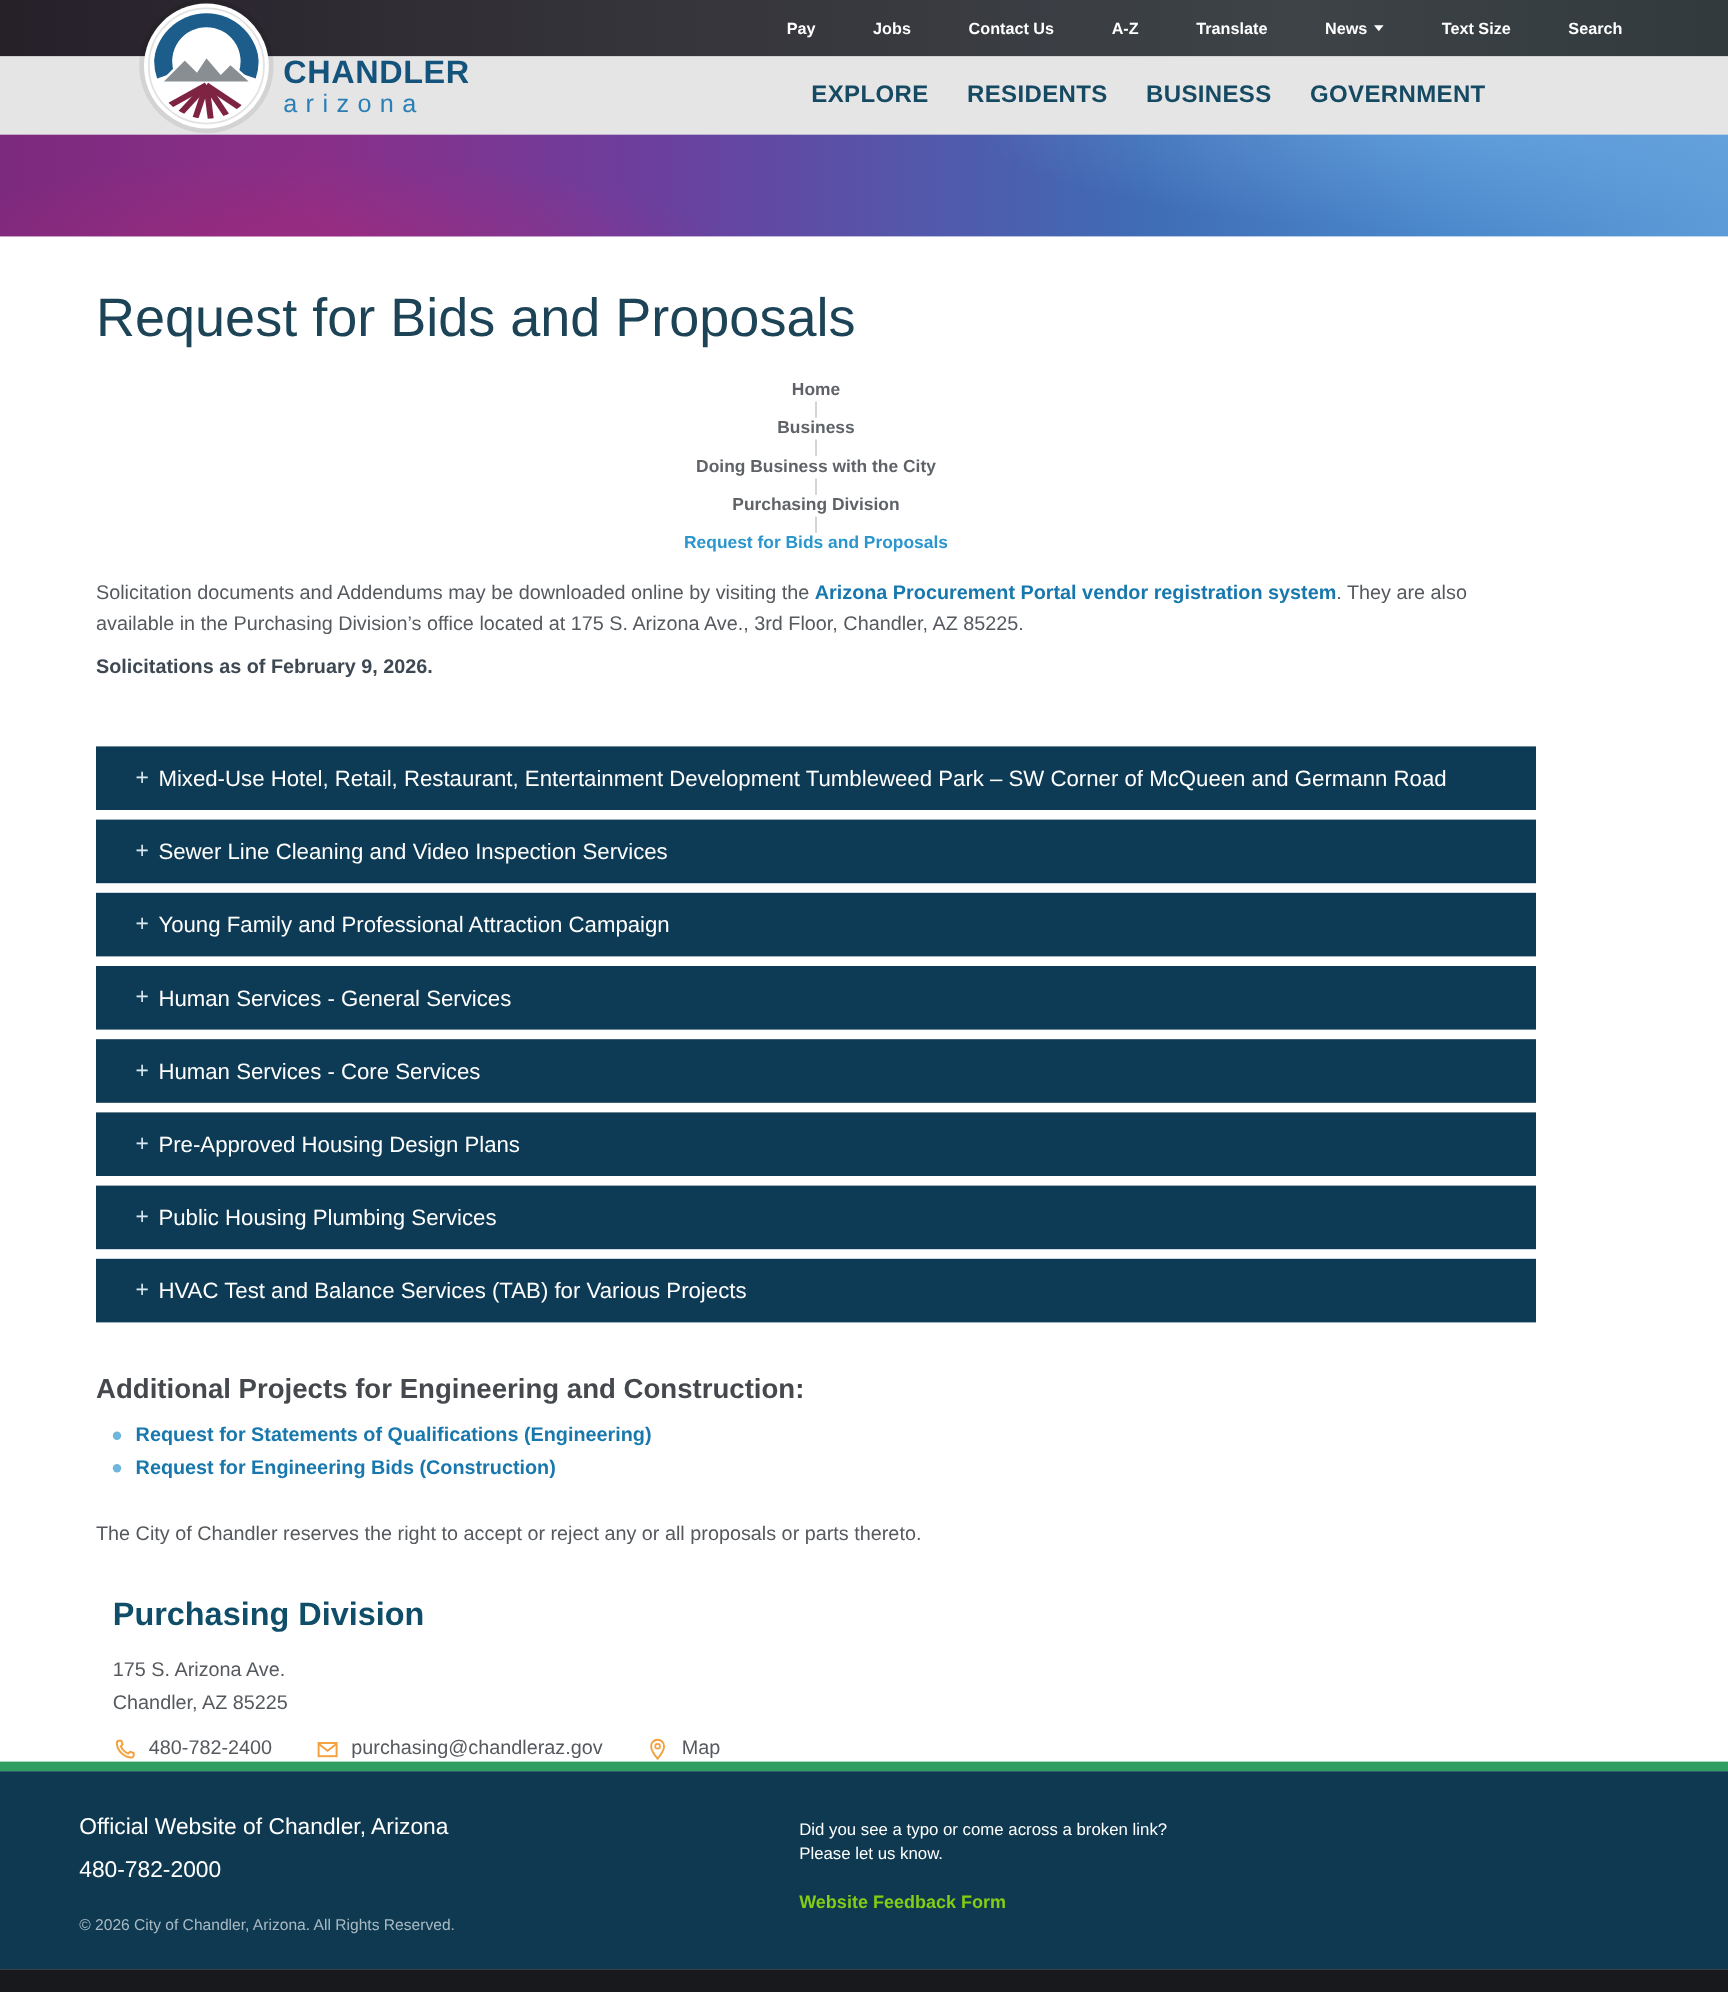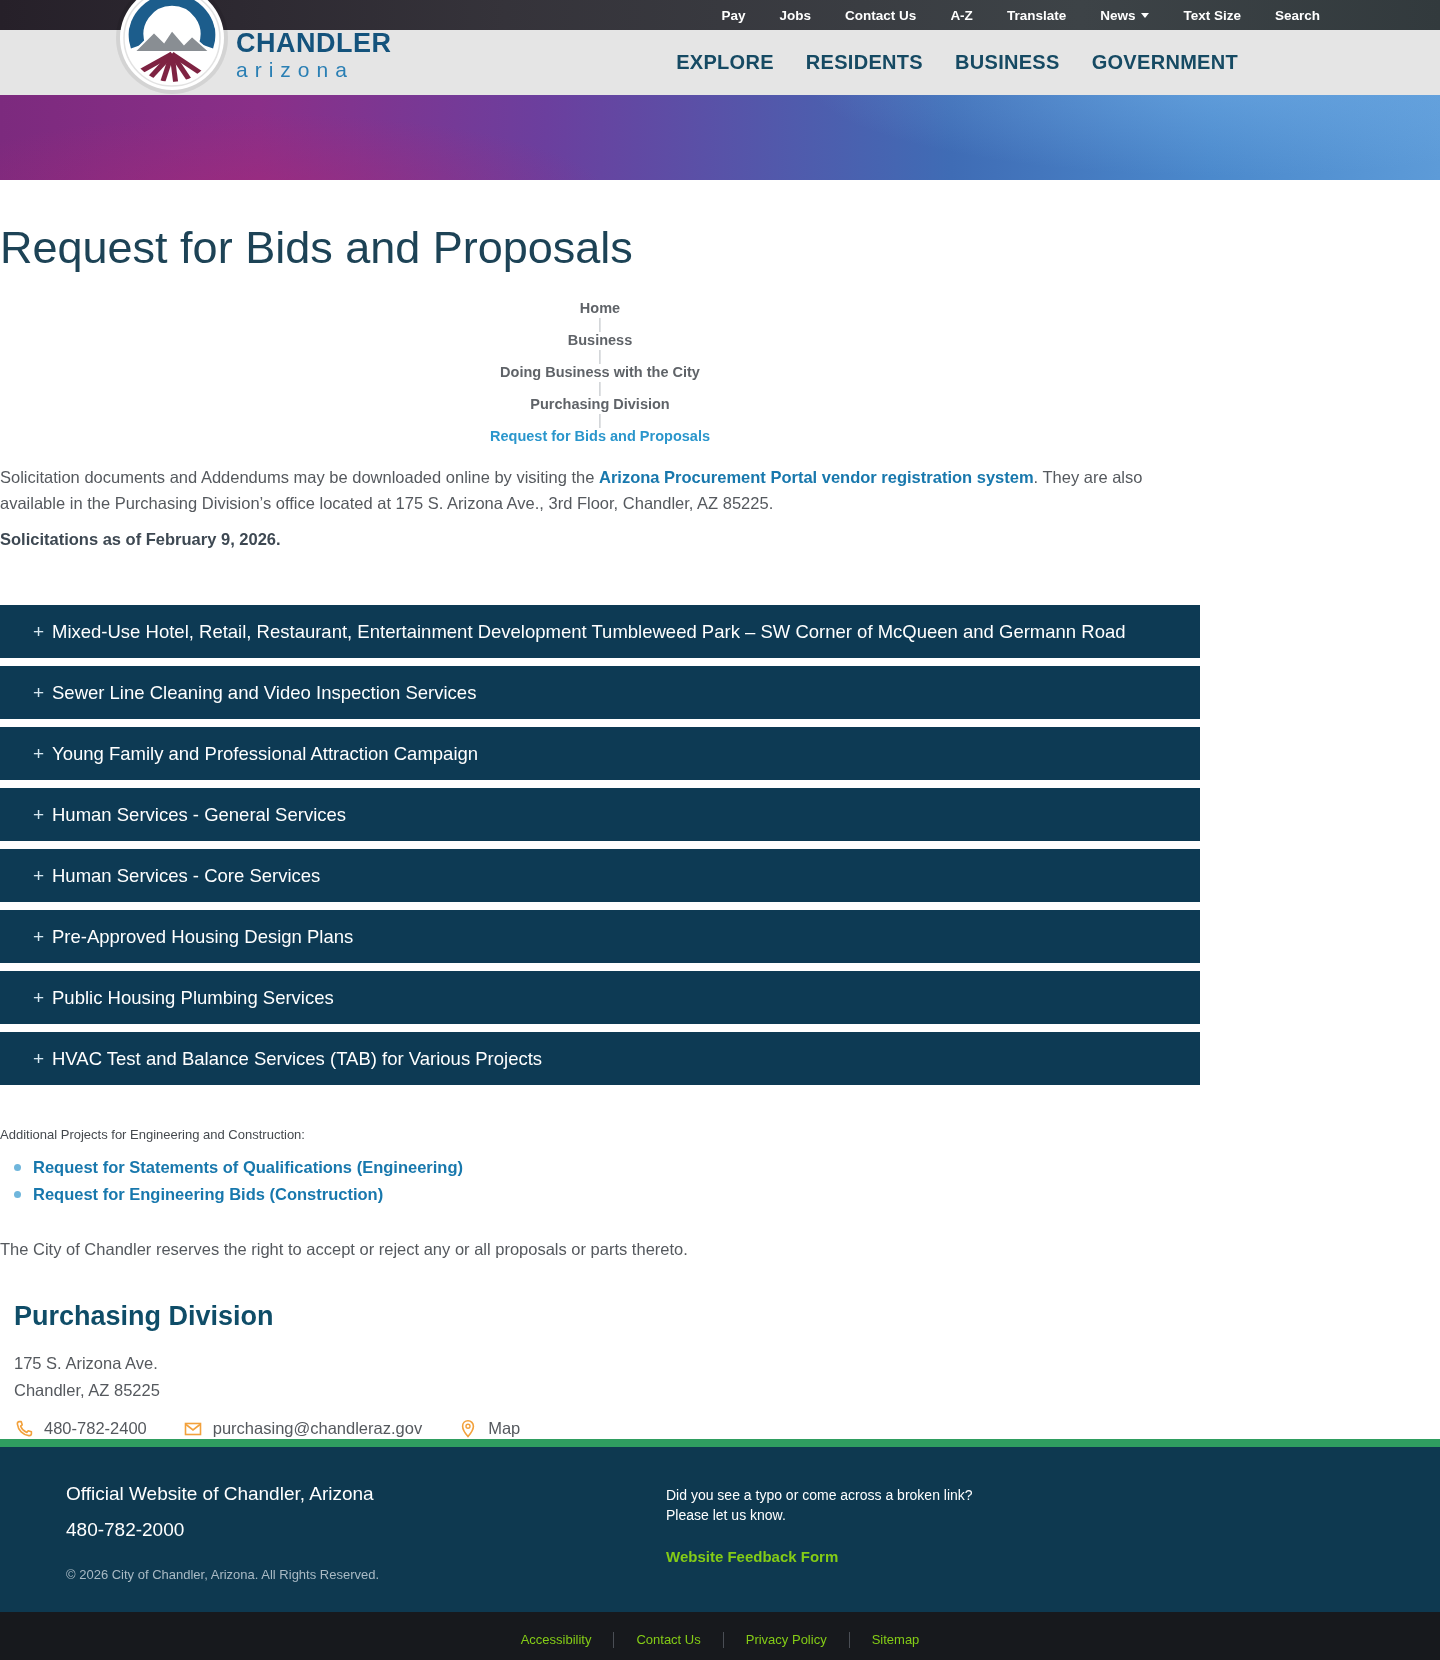--- a/index.html
+++ b/index.html
@@ -1,57 +1,57 @@
 <!DOCTYPE html>
 <html><head>
 <meta charset="utf-8">
 <style>
   * { margin:0; padding:0; box-sizing:border-box; }
   html,body { width:1440px; background:#ffffff; font-family:"Liberation Sans", sans-serif; }
   body { min-height:1660px; display:flex; flex-direction:column; }
 
   
-  .util-bar { height:30px; background:linear-gradient(90deg,#262029 0%,#35333a 35%,#3d4347 75%,#323a3d 100%);
-    display:flex; align-items:center; justify-content:flex-end; padding-right:120px; gap:34px; }
+  .util-bar { height:47px; background:linear-gradient(90deg,#262029 0%,#35333a 35%,#3d4347 75%,#323a3d 100%);
+    display:flex; align-items:center; justify-content:flex-end; padding-right:88px; gap:48px; }
   .util-link { color:#ffffff; font-size:13.5px; font-weight:700; cursor:pointer; display:flex; align-items:center; gap:6px; white-space:nowrap; }
   .caret-down { width:0; height:0; border-left:4px solid transparent; border-right:4px solid transparent; border-top:5px solid #ffffff; display:inline-block; }
 
   
   .header { height:65px; background:#e5e5e5; position:relative; display:flex; align-items:center; }
   .brand { position:absolute; left:120px; top:-44px; display:flex; align-items:center; z-index:5; }
   .brand-badge { width:104px; height:104px; border-radius:50%; background:#ffffff; box-shadow:0 0 0 4px rgba(0,0,0,0.08); display:flex; align-items:center; justify-content:center; }
   .brand-text { margin-left:12px; margin-top:34px; line-height:1; }
   .brand-name { font-size:27px; font-weight:800; color:#14537c; letter-spacing:0.5px; }
   .brand-sub { font-size:21px; color:#2a7fb4; letter-spacing:7px; margin-top:2px; }
   .main-nav { position:absolute; right:202px; top:0; height:65px; display:flex; align-items:center; gap:32px; }
   .main-nav-link { color:#164a63; font-size:20px; font-weight:600; letter-spacing:0.3px; cursor:pointer; }
 
   
   .hero { height:85px; background:
       radial-gradient(ellipse 500px 120px at 18% 120%, rgba(170,40,120,0.55), rgba(170,40,120,0) 70%),
       radial-gradient(ellipse 600px 140px at 85% -20%, rgba(120,180,235,0.5), rgba(120,180,235,0) 70%),
       linear-gradient(90deg,#7c2a7e 0%, #8a2f88 18%, #6b3f9e 38%, #3f6cb5 66%, #4b89cc 84%, #5d9bd8 100%); }
 
   
-  .container { width:1200px; flex:0 0 auto; }
+  .container { width:1200px; margin-left:80px; flex:0 0 auto; }
   .page-title { margin-top:42px; font-size:45px; font-weight:300; color:#1d4356; }
   .breadcrumb { margin-top:26px; display:flex; align-items:center; flex-wrap:wrap; font-size:14.5px; font-weight:700;flex-direction:column; }
   .crumb { color:#5f6368; cursor:pointer; }
   .crumb-sep { color:#c3c7cb; margin:0 11px; font-weight:400; }
   .crumb-current { color:#2a96cc; }
   .intro { margin-top:20px; font-size:16.5px; line-height:1.58; color:#55595e; max-width:1170px; }
   .text-link { color:#1878ad; font-weight:700; cursor:pointer; }
   .solicit-line { margin-top:14px; font-size:16.5px; font-weight:700; color:#3d4852; }
 
   .accordion-list { margin-top:56px; display:flex; flex-direction:column; gap:8px; }
   .accordion { background:#0d3a54; height:53px; display:flex; align-items:center; padding-left:33px; cursor:pointer; }
   .plus-icon { color:#d5e7f1; font-size:19px; font-weight:400; width:18px; flex:0 0 auto; }
   .accordion-label { color:#ffffff; font-size:18.5px; margin-left:1px; }
 
-  .additional-heading { margin-top:42px; font-size:13px; font-weight:400; color:#45494e; }
+  .additional-heading { margin-top:42px; font-size:23px; font-weight:700; color:#45494e; }
   .bullet-list { margin-top:16px; }
   .bullet-row { display:flex; align-items:center; margin-top:8px; }
   .bullet-dot { width:7px; height:7px; border-radius:50%; background:#6fb6dc; margin:0 12px 0 14px; flex:0 0 auto; }
   .bullet-link { color:#1878ad; font-weight:700; font-size:16.5px; cursor:pointer; }
 
   .disclaimer { margin-top:36px; font-size:16.5px; color:#55595e; }
 
   .contact { margin-top:42px; padding-left:14px; }
   .contact-heading { font-size:27px; font-weight:700; color:#0f4d68; }
   .contact-address { margin-top:18px; font-size:16.5px; color:#55595e; line-height:1.6; }

